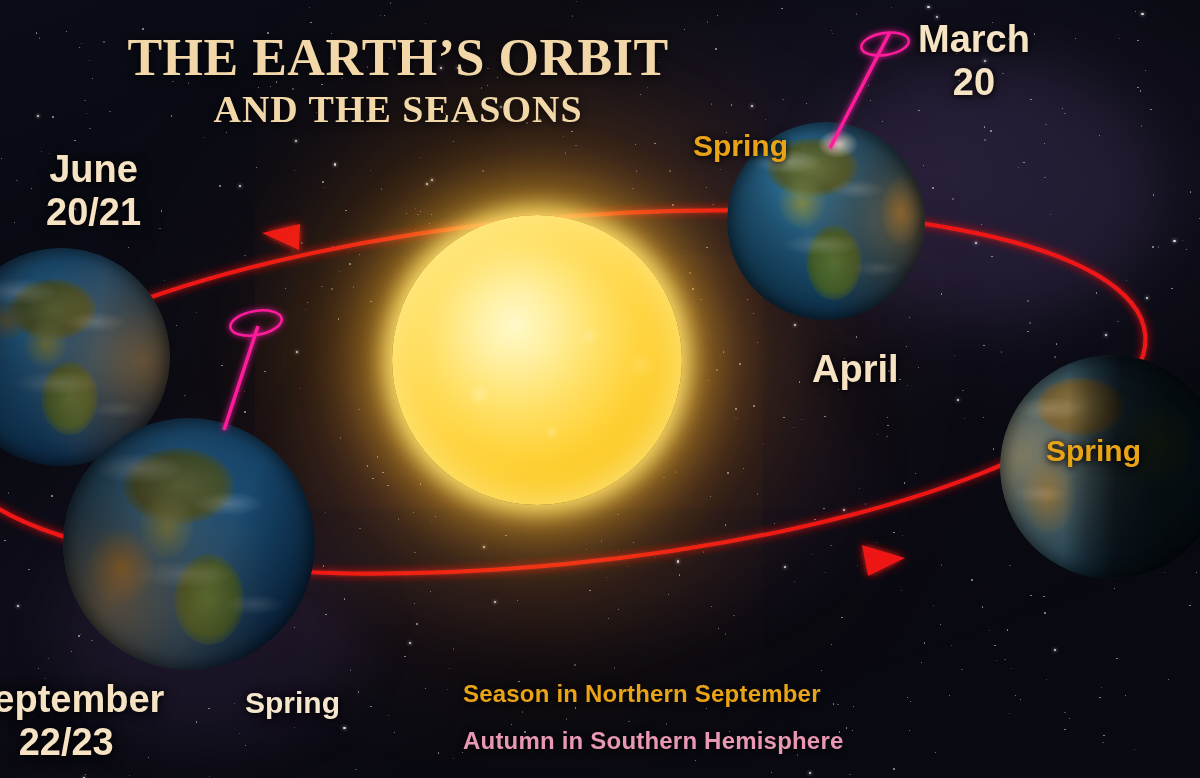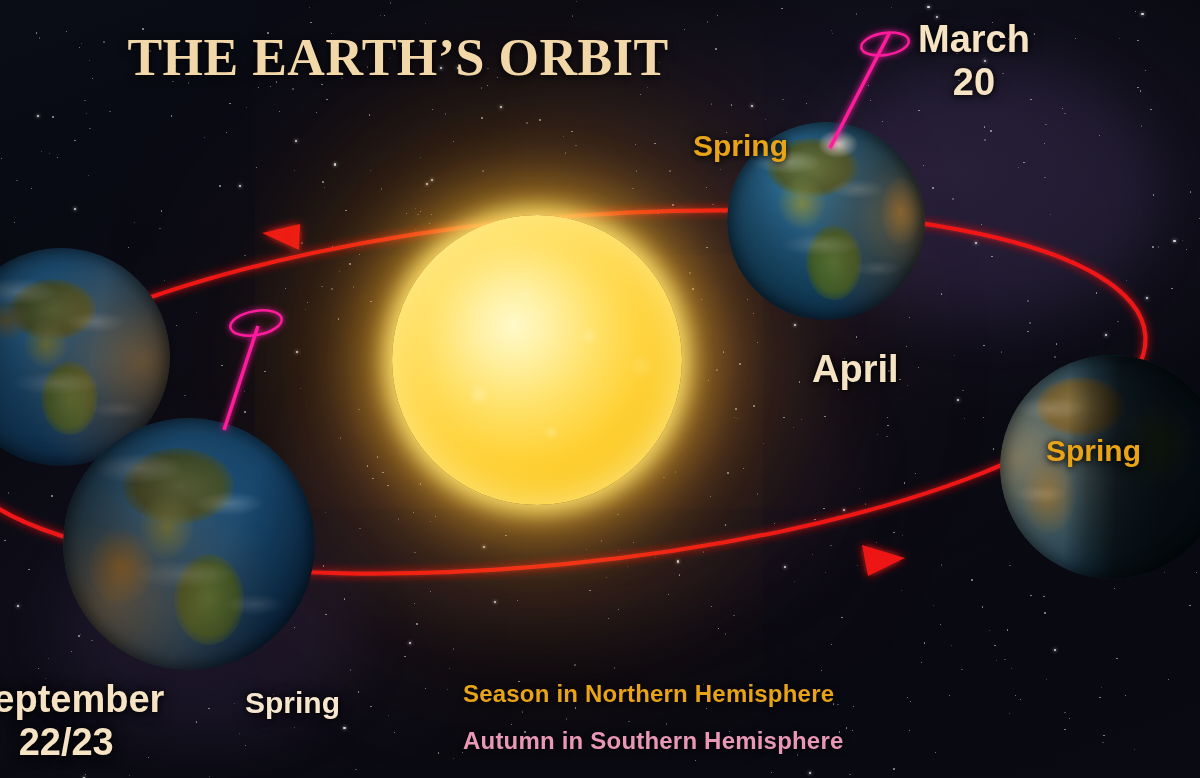--- a/index.html
+++ b/index.html
@@ -701,34 +701,37 @@
 
       <g>
         <line x1="224" y1="430" x2="258" y2="326" stroke-width="3.6"></line>
         <ellipse cx="256" cy="323" rx="26" ry="12" stroke-width="2.6" transform="rotate(-10 256 323)"></ellipse>
       </g>
     </g>
   </svg>
 
   <div id="title">
     <span class="l1">THE EARTH’S ORBIT</span>
+    <span class="l2">AND THE  SEASONS</span>
   </div>
 
+  <div class="lbl date" style="left:46px;top:148px;text-align:center;">June
+20/21</div>
 
   <div class="lbl date" style="left:918px;top:18px;text-align:center;">March
 20</div>
 
   <div class="lbl season-n" style="left:693px;top:129px;">Spring</div>
 
   <div class="lbl date" style="left:812px;top:348px;">April</div>
 
   <div class="lbl season-n" style="left:1046px;top:434px;">Spring</div>
 
 
   <div class="lbl date" style="left:-32px;top:678px;text-align:center;">September
 22/23</div>
 
   <div class="lbl season-w" style="left:245px;top:686px;">Spring</div>
 
-  <div class="legend" id="legend-north">Season in Northern Hemisphere</div>
+  <div class="legend" id="legend-north">Season in Northern September</div>
   <div class="legend" id="legend-south">Autumn in Southern Hemisphere</div>
 
 </div>
 
 </body></html>

